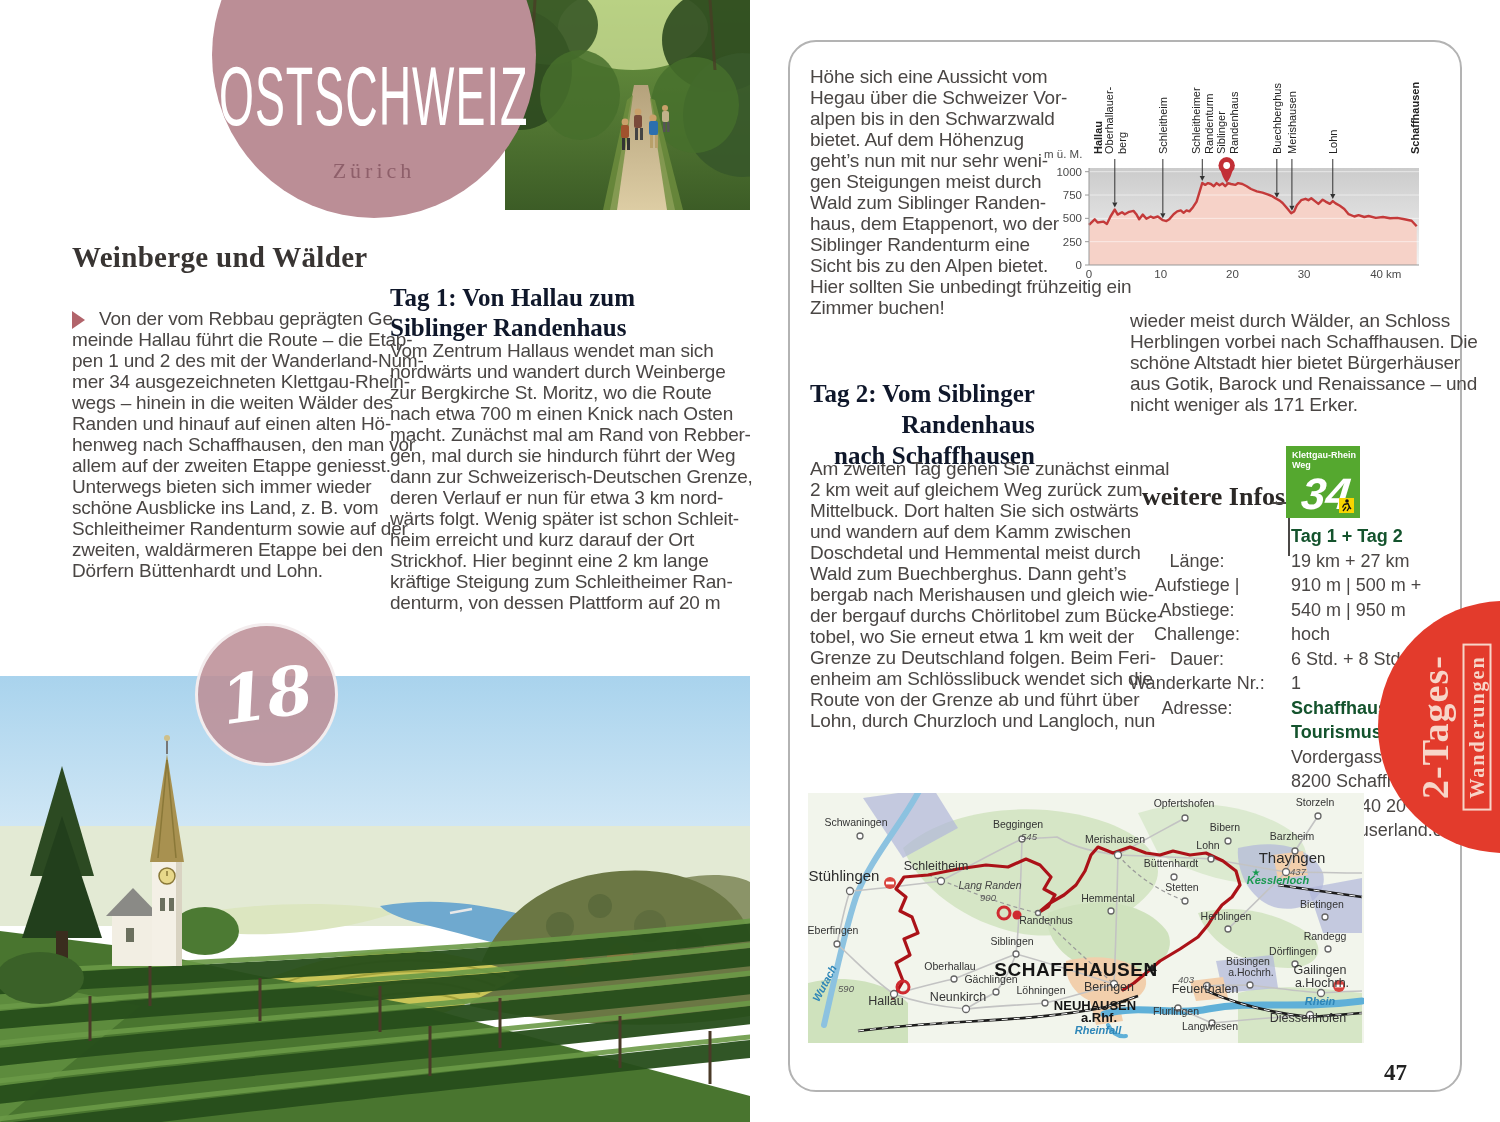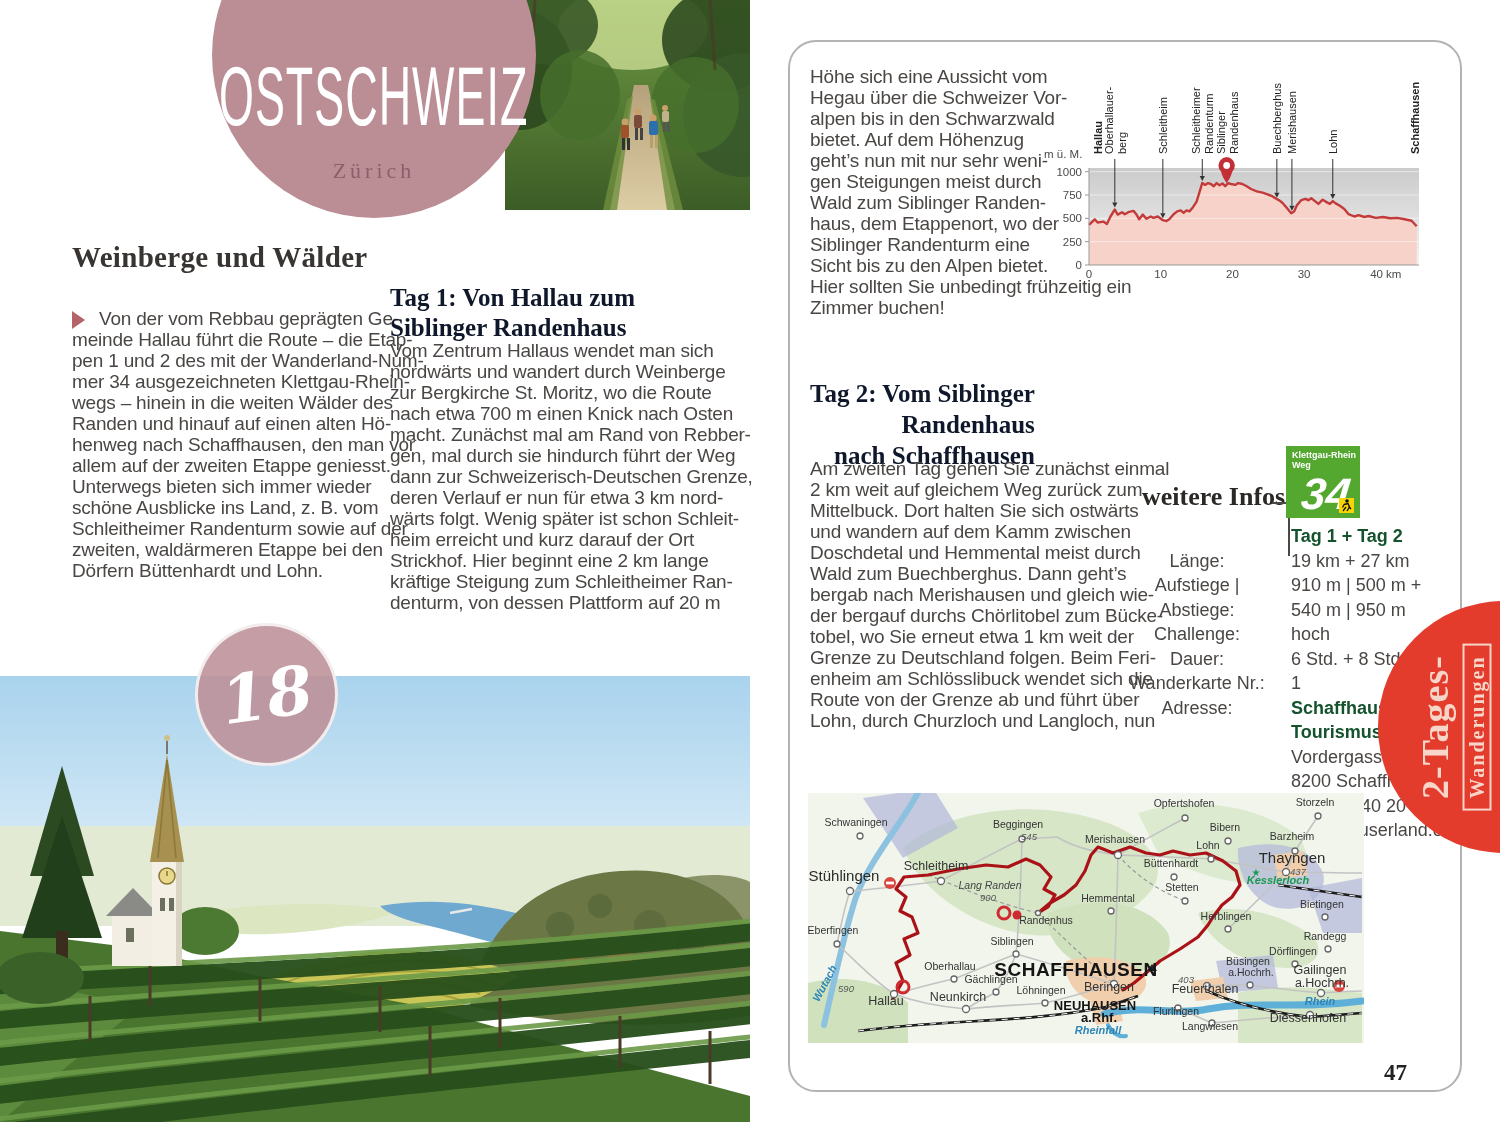--- a/index.html
+++ b/index.html
@@ -313,20 +313,25 @@
       <path d="M232.254,120.69 L237.45399999999998,120.69 L234.85399999999998,125.69 Z" fill="#333"></path>
       <text transform="translate(254.411,82) rotate(-90)" class="cs">Merishausen</text>
       <line x1="249.911" y1="87" x2="249.911" y2="133.752" stroke="#333" stroke-width="1"></line>
       <path d="M247.311,133.752 L252.511,133.752 L249.911,138.752 Z" fill="#333"></path>
       <text transform="translate(295.28,82) rotate(-90)" class="cs">Lohn</text>
       <line x1="290.78" y1="87" x2="290.78" y2="122.08949999999999" stroke="#333" stroke-width="1"></line>
       <path d="M288.17999999999995,122.08949999999999 L293.38,122.08949999999999 L290.78,127.08949999999999 Z" fill="#333"></path>
       <text transform="translate(377.018,82) rotate(-90)" class="cs cb">Schaffhausen</text>
     </svg>
 
+  <div class="p" style="left:1130px;top:310px;z-index:3;">wieder meist durch Wälder, an Schloss
+Herblingen vorbei nach Schaffhausen. Die
+schöne Altstadt hier bietet Bürgerhäuser
+aus Gotik, Barock und Renaissance – und
+nicht weniger als 171 Erker.</div>
 
   <div class="dayh" style="left:810px;top:378px;z-index:3;line-height:31px;text-align:right;">Tag 2: Vom Siblinger
 Randenhaus
 nach Schaffhausen</div>
   <div class="p" style="left:810px;top:458px;z-index:3;">Am zweiten Tag gehen Sie zunächst einmal
 2 km weit auf gleichem Weg zurück zum
 Mittelbuck. Dort halten Sie sich ostwärts
 und wandern auf dem Kamm zwischen
 Doschdetal und Hemmental meist durch
 Wald zum Buechberghus. Dann geht’s

